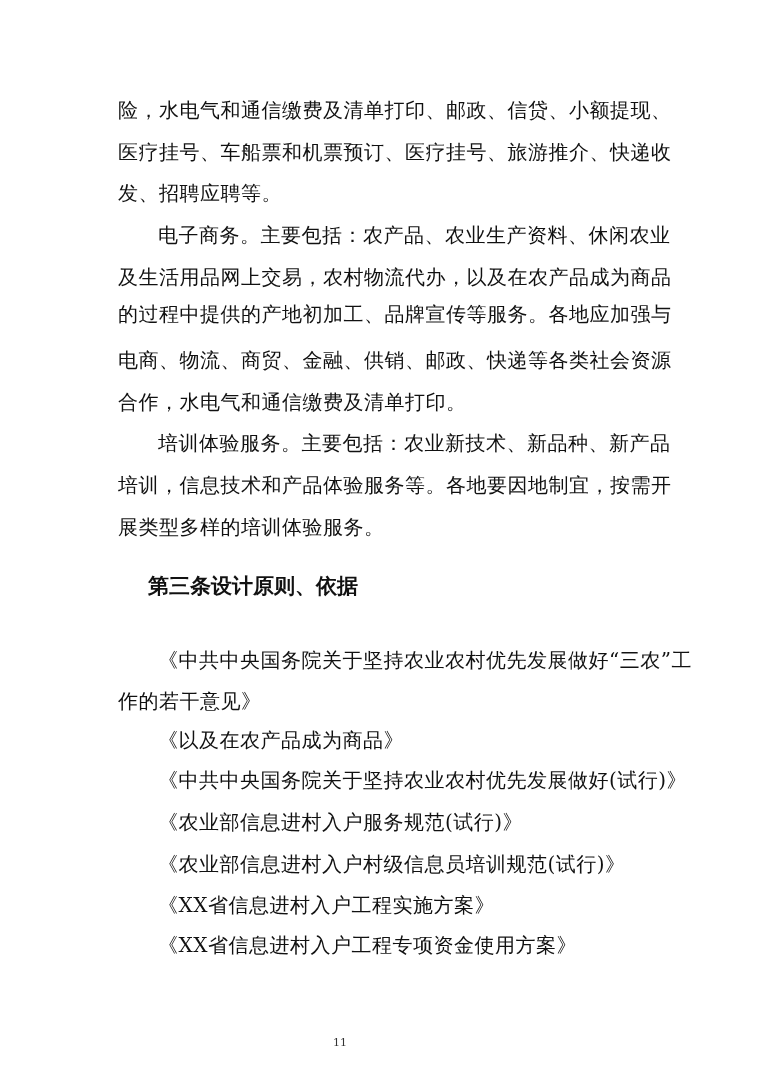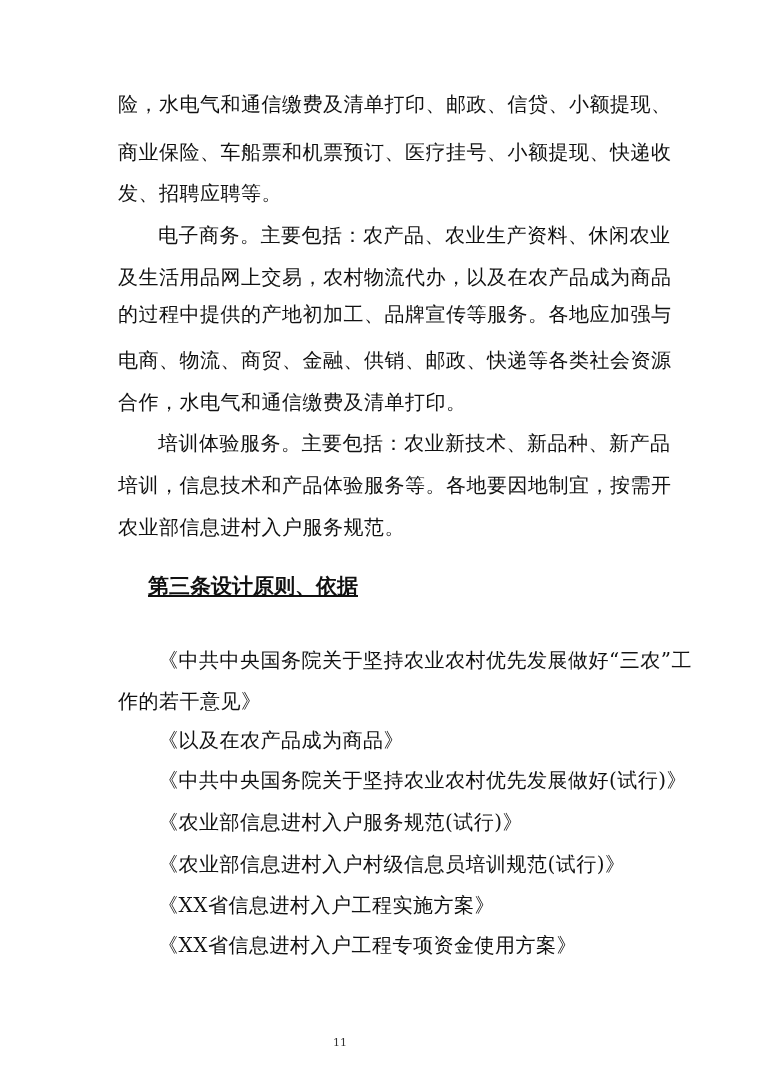--- a/index.html
+++ b/index.html
@@ -1,37 +1,37 @@
 <!DOCTYPE html>
 <html><head>
 <meta charset="utf-8">
 <style>
   html, body { margin:0; padding:0; background:#ffffff; }
   body { width:762px; height:1077px; position:relative; overflow:hidden;
          font-family:"DejaVu Serif","Liberation Serif",serif; color:#111; }
   .line { position:absolute; left:118px; font-size:20px; line-height:24px; white-space:nowrap; letter-spacing:0.5px; }
   .indent { left:158px;text-align:right; }
-  .heading { position:absolute; left:148px; font-size:21px; font-weight:bold; line-height:24px; white-space:nowrap;text-decoration:underline; }
+  .heading { position:absolute; left:148px; font-size:21px; font-weight:bold; line-height:24px; white-space:nowrap; }
   .pagenum { position:absolute; left:0; width:680px; text-align:center; top:1036px; font-size:11px; color:#333; }
 </style>
 </head>
 <body>
 
 <div>
-  <div class="line" style="top:92px">险，水电气和通信缴费及清单打印、邮政、信贷、小额提现、</div>
-  <div class="line" style="top:140px">商业保险、车船票和机票预订、医疗挂号、小额提现、快递收</div>
+  <div class="line" style="top:98px">险，水电气和通信缴费及清单打印、邮政、信贷、小额提现、</div>
+  <div class="line" style="top:140px">医疗挂号、车船票和机票预订、医疗挂号、旅游推介、快递收</div>
   <div class="line" style="top:181px">发、招聘应聘等。</div>
   <div class="line indent" style="top:223px">电子商务。主要包括：农产品、农业生产资料、休闲农业</div>
   <div class="line" style="top:265px">及生活用品网上交易，农村物流代办，以及在农产品成为商品</div>
   <div class="line" style="top:302px">的过程中提供的产地初加工、品牌宣传等服务。各地应加强与</div>
   <div class="line" style="top:348px">电商、物流、商贸、金融、供销、邮政、快递等各类社会资源</div>
   <div class="line" style="top:390px">合作，水电气和通信缴费及清单打印。</div>
   <div class="line indent" style="top:431px">培训体验服务。主要包括：农业新技术、新品种、新产品</div>
   <div class="line" style="top:473px">培训，信息技术和产品体验服务等。各地要因地制宜，按需开</div>
-  <div class="line" style="top:515px">农业部信息进村入户服务规范。</div>
+  <div class="line" style="top:515px">展类型多样的培训体验服务。</div>
 
   <div class="heading" style="top:574px">第三条设计原则、依据</div>
 
   <div class="line indent" style="top:648px">《中共中央国务院关于坚持农业农村优先发展做好“三农”工</div>
   <div class="line" style="top:689px">作的若干意见》</div>
   <div class="line indent" style="top:728px">《以及在农产品成为商品》</div>
   <div class="line indent" style="top:768px">《中共中央国务院关于坚持农业农村优先发展做好(试行)》</div>
   <div class="line indent" style="top:810px">《农业部信息进村入户服务规范(试行)》</div>
   <div class="line indent" style="top:852px">《农业部信息进村入户村级信息员培训规范(试行)》</div>
   <div class="line indent" style="top:893px">《XX省信息进村入户工程实施方案》</div>

